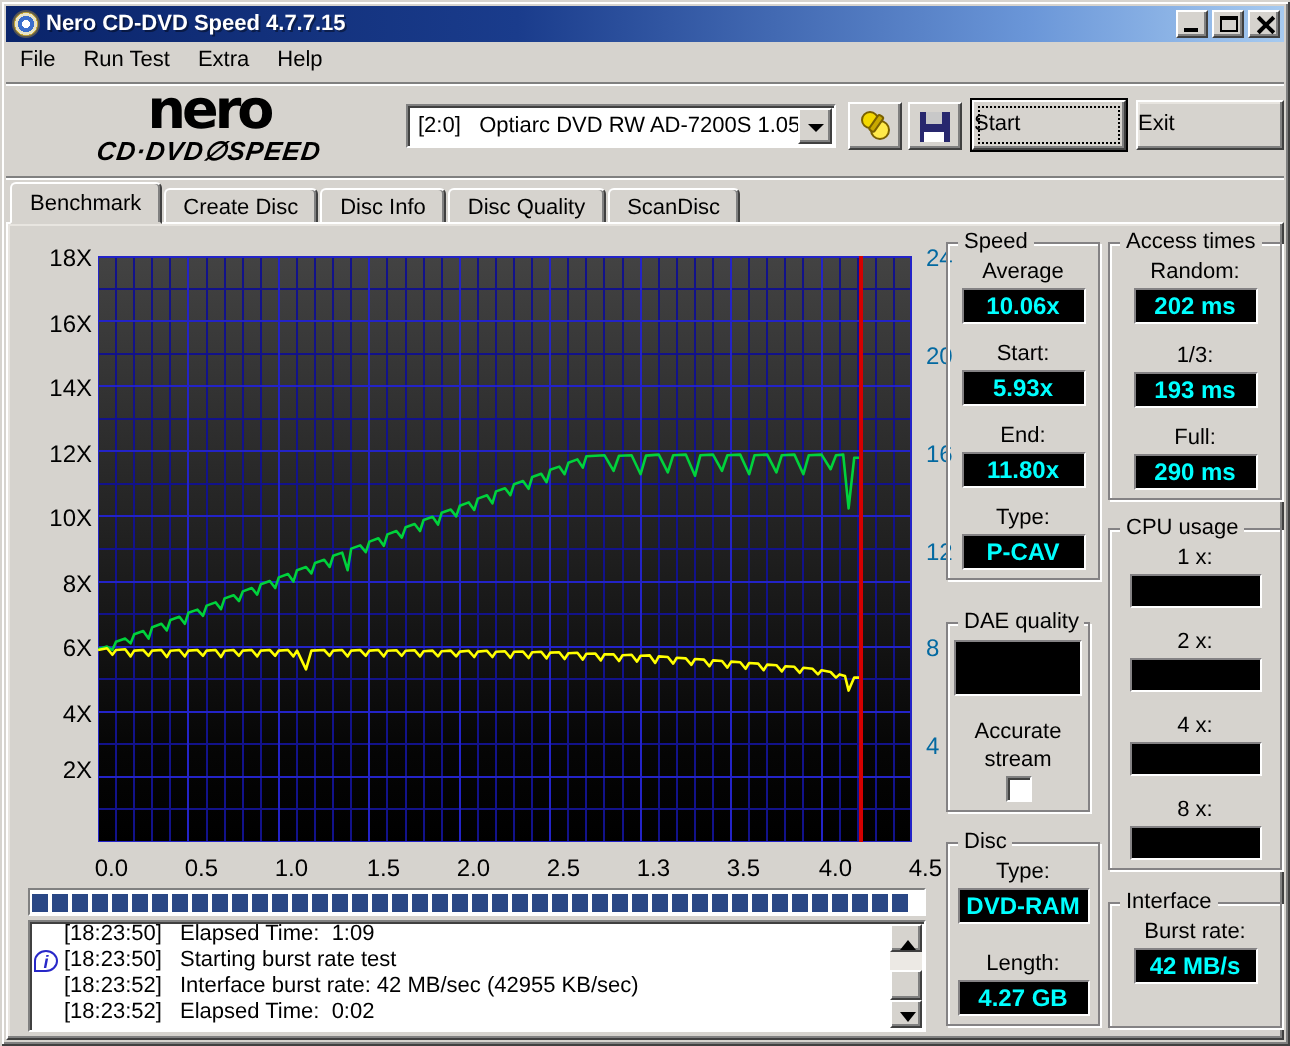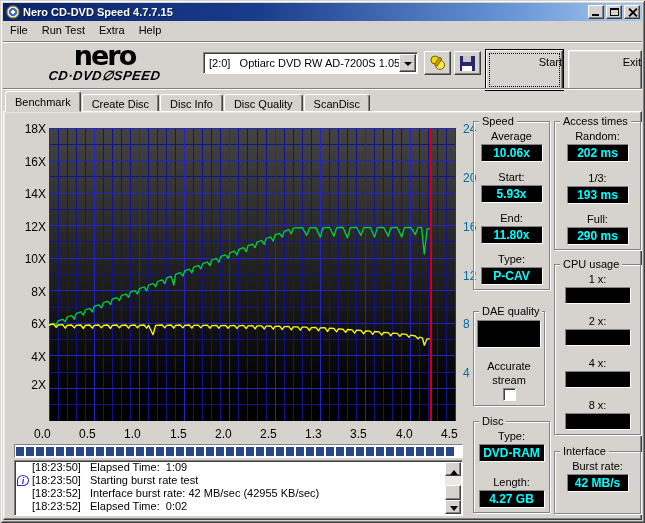--- a/index.html
+++ b/index.html
@@ -39,41 +39,41 @@
   .logo-line2 { font-weight:bold; font-style:italic; font-size:13px; letter-spacing:0.5px; transform:skewX(-8deg); }
   .combo { position:absolute; left:200px; top:9px; width:215px; height:22px; background:#fff;
     border:1px solid; border-color:#808080 #fff #fff #808080; box-shadow: inset 1px 1px 0 #404040; display:flex; align-items:center; }
   .combo-text { flex:1; padding-left:5px; white-space:pre; overflow:hidden; }
   .combo-arrow { width:17px; height:18px; margin-right:1px; background:#d6d3ce; border:1px solid; border-color:#fff #404040 #404040 #fff;
     box-shadow: inset -1px -1px 0 #808080; position:relative; flex:none; }
   .combo-arrow:after { content:""; position:absolute; left:4px; top:7px; border:4px solid transparent; border-top:4px solid #000; }
   .icon-btn { position:absolute; top:8px; width:27px; height:24px; background:#d6d3ce; border:1px solid; border-color:#fff #404040 #404040 #fff;
     box-shadow: inset -1px -1px 0 #808080; display:flex; align-items:center; justify-content:center; }
   .icon-btn1 { left:421px; } .icon-btn2 { left:451px; }
-  .btn { position:absolute; top:7px; height:40px; background:#d6d3ce; border:1px solid; border-color:#fff #404040 #404040 #fff;
-    box-shadow: inset -1px -1px 0 #808080, inset 1px 1px 0 #e8e5e0; text-align:right; line-height:23px; }
+  .btn { position:absolute; top:7px; height:25px; background:#d6d3ce; border:1px solid; border-color:#fff #404040 #404040 #fff;
+    box-shadow: inset -1px -1px 0 #808080, inset 1px 1px 0 #e8e5e0; text-align:left; line-height:23px; }
   .btn-start { left:483px; width:77px; box-shadow: 0 0 0 1px #000, inset -1px -1px 0 #808080; outline:1px dotted #000; outline-offset:-4px; }
   .btn-exit  { left:565px; width:74px; }
 
   
   .tabrow { position:absolute; left:5px; top:91px; height:21px; display:flex; align-items:flex-end; }
   .tab { height:18px; padding:0 9px; line-height:18px; background:#d6d3ce; border:1px solid; border-color:#fff #404040 #d6d3ce #fff;
     border-radius:3px 3px 0 0; box-shadow: inset -1px 0 0 #808080; margin-right:1px; position:relative; }
   .tab.active { height:21px; line-height:20px; z-index:3; box-shadow: inset -1px 0 0 #808080; }
 
   .tabpane { position:absolute; left:3px; top:111px; width:639px; height:409px; background:#d6d3ce;
     border:1px solid; border-color:#fff #404040 #404040 #fff; box-shadow: inset -1px -1px 0 #808080, inset 1px 1px 0 #e8e5e0; }
 
   
   .plot { position:absolute; left:45px; top:16px; width:407px; height:293px;
     background:linear-gradient(180deg,#434343 0%, #1c1c1c 55%, #050505 85%, #000 100%); }
   .plot svg { position:absolute; left:0; top:0; }
   .ylab { position:absolute; width:34px; left:8px; text-align:right; font-size:12px; color:#000; }
   .yrlab { position:absolute; left:459px; width:26px; text-align:left; font-size:12px; color:#0369a1; }
-  .xlab { position:absolute; top:315px; width:30px; text-align:left; font-size:12px; color:#000; }
+  .xlab { position:absolute; top:315px; width:30px; text-align:right; font-size:12px; color:#000; }
 
   
   .progress { position:absolute; left:10px; top:332px; width:449px; height:14px; background:#fff;
     border:1px solid; border-color:#808080 #fff #fff #808080; display:flex; align-items:center; padding:1px; gap:2px; overflow:hidden; }
   .pblock { width:8px; height:9px; flex:none; }
 
   
   .logbox { position:absolute; left:10px; top:348px; width:449px; height:56px; background:#fff;
     border:1px solid; border-color:#808080 #fff #fff #808080; box-shadow: inset 1px 1px 0 #404040; overflow:hidden; }
   .logrow { display:flex; height:13px; line-height:13px; white-space:pre; }

